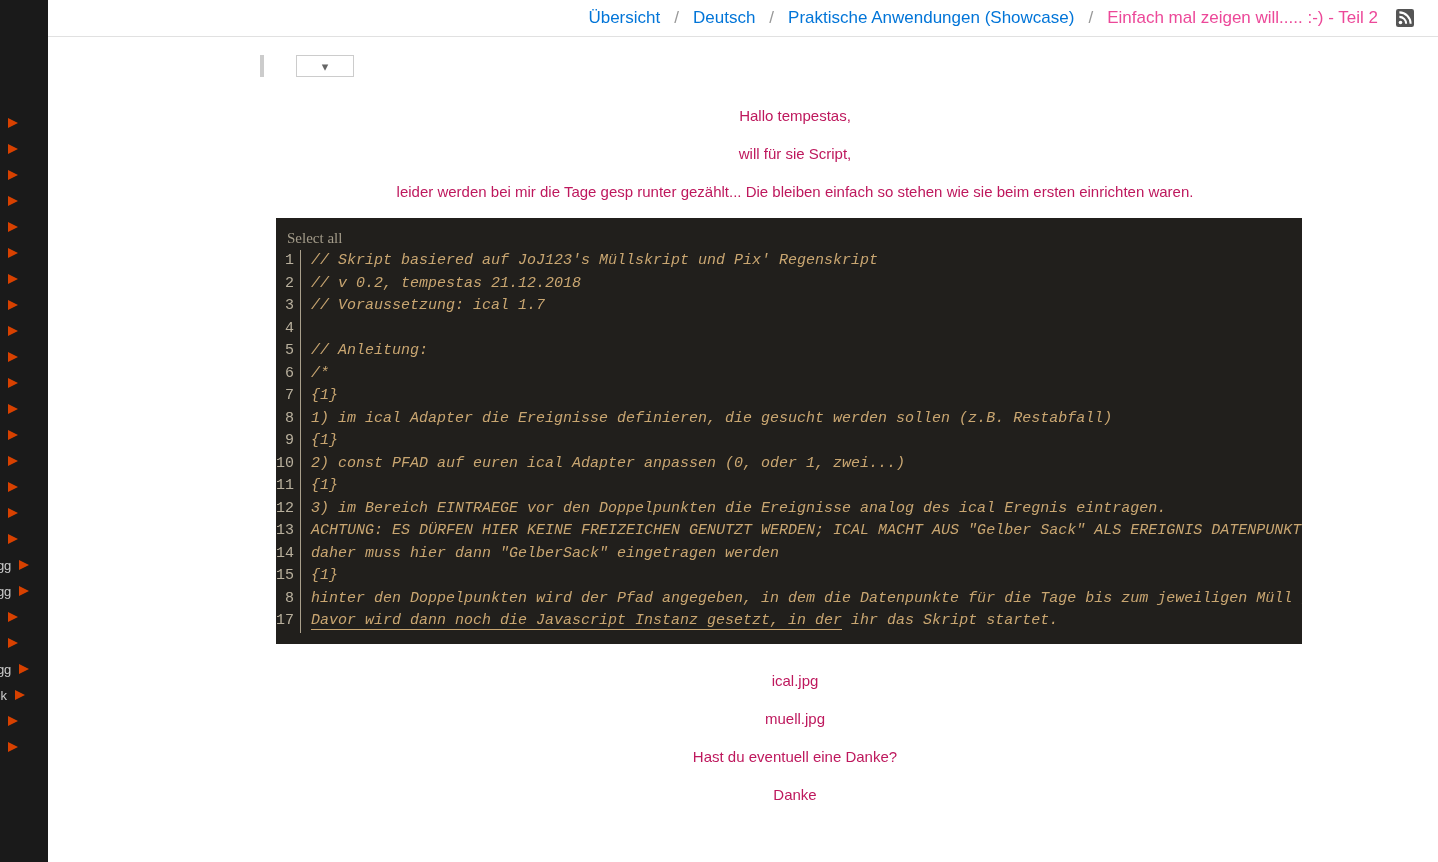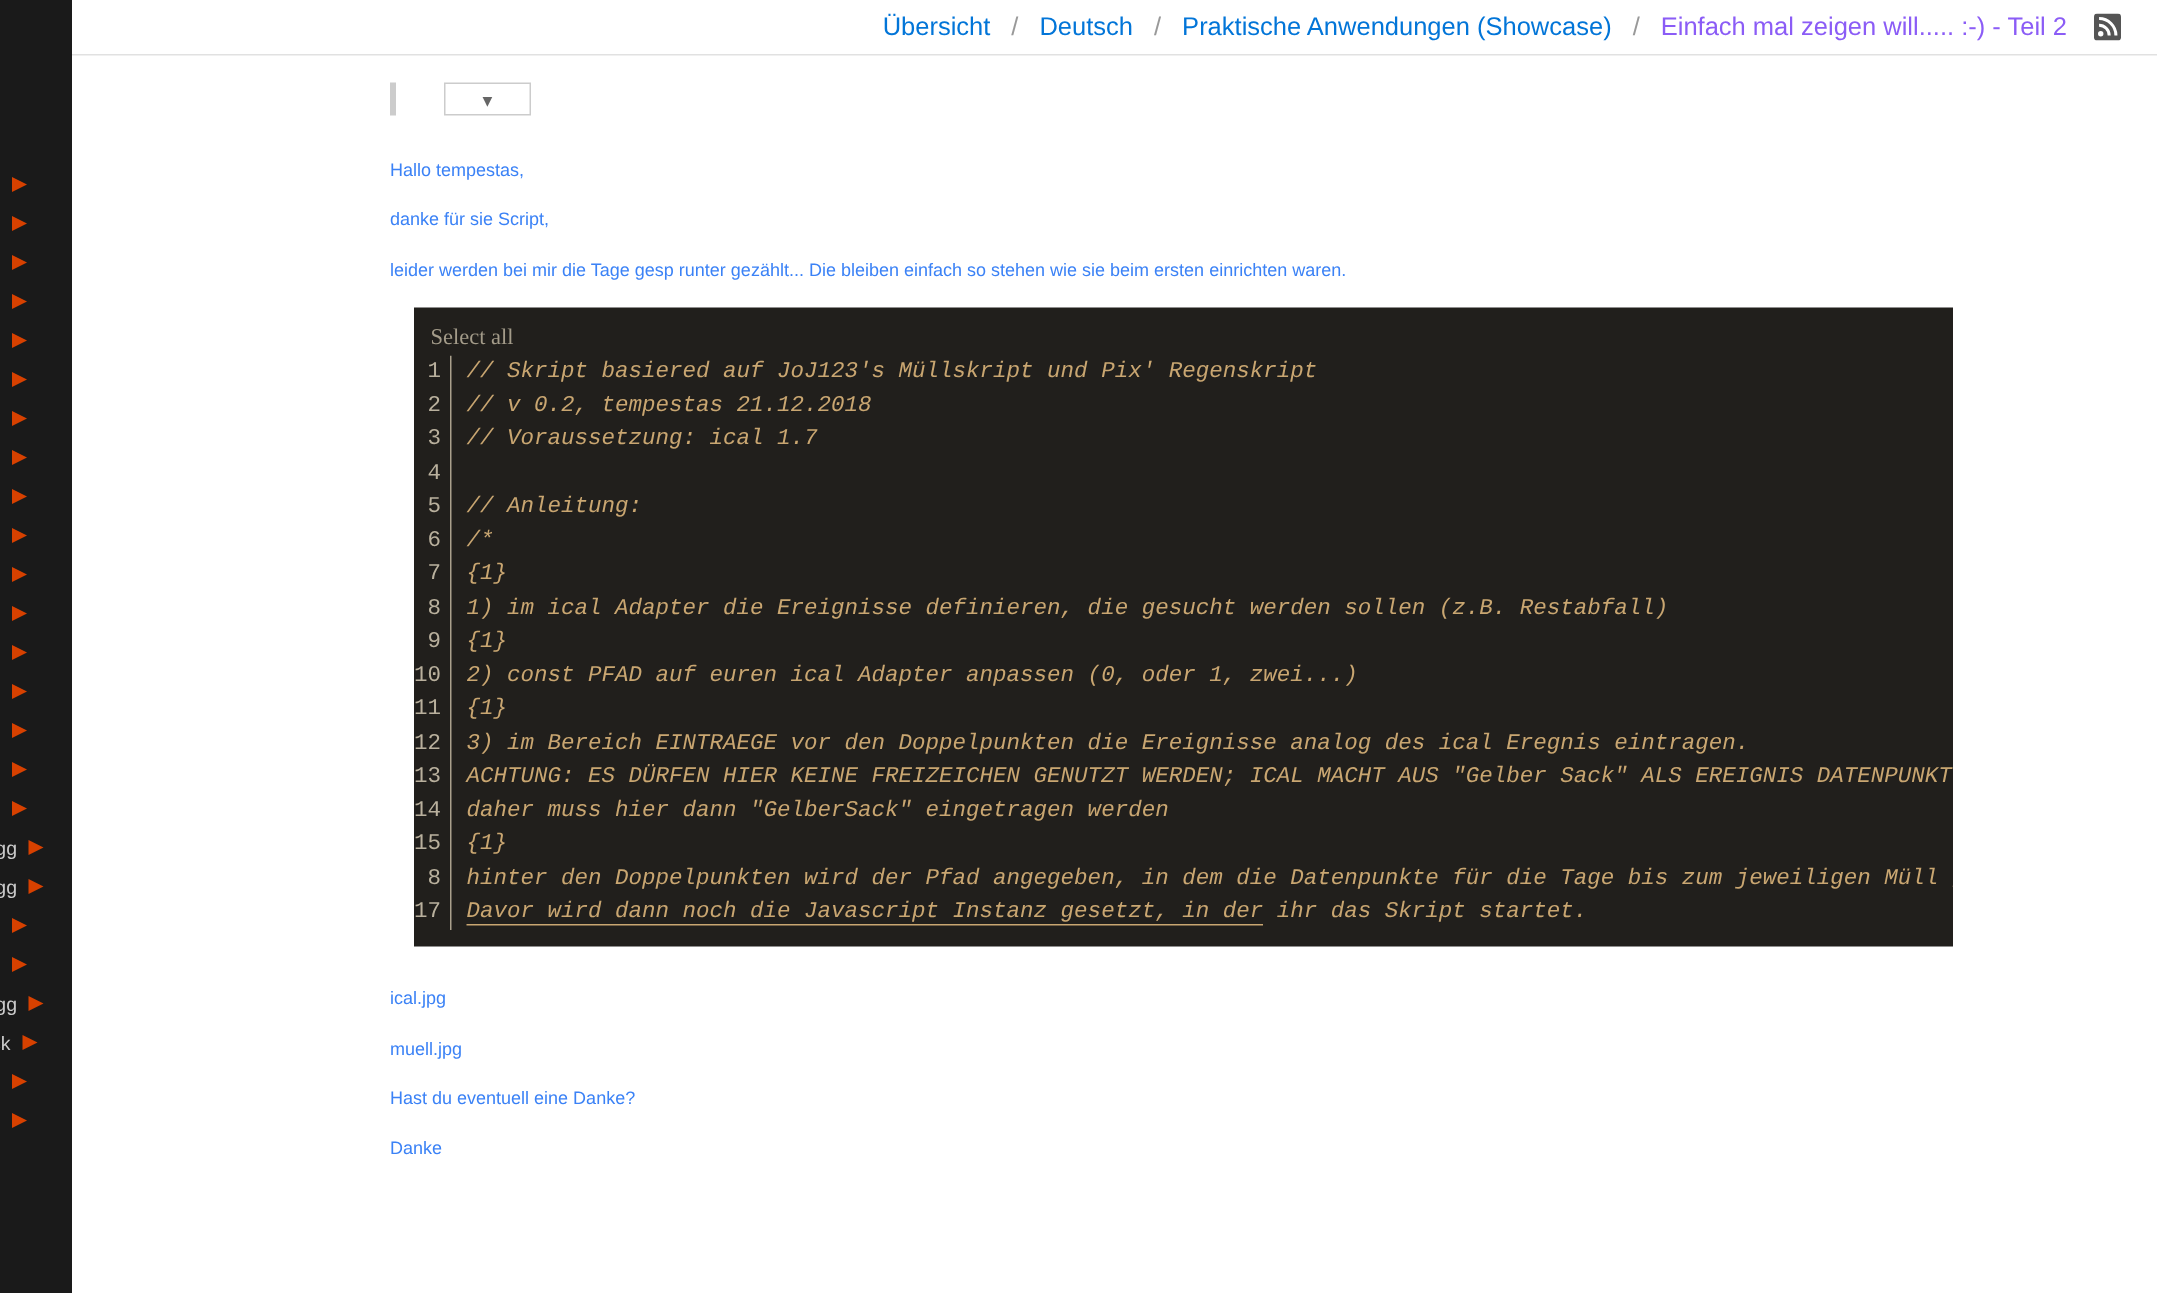--- a/index.html
+++ b/index.html
@@ -10,31 +10,31 @@
   .sidebar-top { height: 60px; }
   .sidebar-items { display: flex; flex-direction: column; padding-top: 50px; }
   .tri { width: 0; height: 0; border-left: 10px solid #d74100; border-top: 5px solid transparent; border-bottom: 5px solid transparent; margin: 8px 0 8px 8px; }
   .tri-row { display: flex; align-items: center; height: 26px; color: #ccc; font-size: 13px; overflow: hidden; white-space: nowrap; }
   .tri-row .lbl { margin-left: -6px; }
 
   .main { flex: 1; background: #fff; display: flex; flex-direction: column; position: relative; border-radius: 32px; }
   .crumbbar { height: 37px; border-bottom: 1px solid #e1e1e1; display: flex; align-items: center; justify-content: flex-end; padding: 0 24px 0 40px; gap: 8px; font-size: 17px; color: #666; }
   .crumbbar a { color: #0275d8; text-decoration: none; cursor: pointer; }
   .crumbbar .sep { color: #999; margin: 0 6px; }
-  .crumbbar .cur { color: #8b5cf6; }
+  .crumbbar .cur { color: #ec4899; }
   .rss-icon { display: inline-flex; width: 18px; height: 18px; margin-left: 10px; }
 
   .content { flex: 1; overflow-y: auto; padding: 0 0 40px 0; scrollbar-width: thin; }
   .post-wrap { width: 1070px; margin-left: 212px; }
 
   .quotebar { border-left: 4px solid #ccc; margin: 18px 0 28px 0; }
   .quotebox { border: 1px solid #ccc; width: 58px; height: 22px; margin-left: 32px; display:flex; align-items:center; justify-content:center; cursor: pointer; }
   .chev { font-size: 13px; color: #666; }
 
-  .para { font-size: 12px; color: #3b82f6; margin: 0 0 16px 0; line-height: 1.45; }
+  .para { font-size: 15px; color: #be185d; margin: 0 0 16px 0; line-height: 1.45; text-align: center; }
 
   .codebox { background: #211f1c; color: #c0b090; position: relative; margin: 16px 0 26px 16px; width: 1026px; overflow:hidden; }
   .selectall { position:absolute; top:12px; left:11px; font-family: Liberation Serif, serif; font-size: 15px; color: #a39b89; cursor:pointer; }
   .code-scroll { margin-top: 32px; height: 394px; overflow: hidden; }
   .code-table { display:flex; font-family: "Courier New", monospace; font-size: 15px; line-height: 22.5px; }
   .gutter { width: 32px; text-align: right; padding-right: 6px; color: #b9b09d; border-right: 1px solid #aaa08c; font-weight: 400; }
   .gutter div { height: 22.5px; }
   .codebody { padding-left: 10px; white-space: nowrap; }
   .codebody div { height: 22.5px; }
   .comment { color: #c9a671; font-style: italic; }
@@ -151,21 +151,21 @@
   <div class="content">
     <div class="post-wrap">
 
       <div class="quotebar">
         <div class="quotebox">
           <span class="chev">▾</span>
         </div>
       </div>
 
       <p class="para">Hallo tempestas,</p>
-      <p class="para">danke für sie Script,</p>
+      <p class="para">will für sie Script,</p>
       <p class="para">leider werden bei mir die Tage gesp runter gezählt... Die bleiben einfach so stehen wie sie beim ersten einrichten waren.</p>
 
       <div class="codebox">
         <span class="selectall">Select all</span>
         <div class="code-scroll">
           <div class="code-table">
             <div class="gutter" id="gutter">
                 <div>1</div>
                 <div>2</div>
                 <div>3</div>

